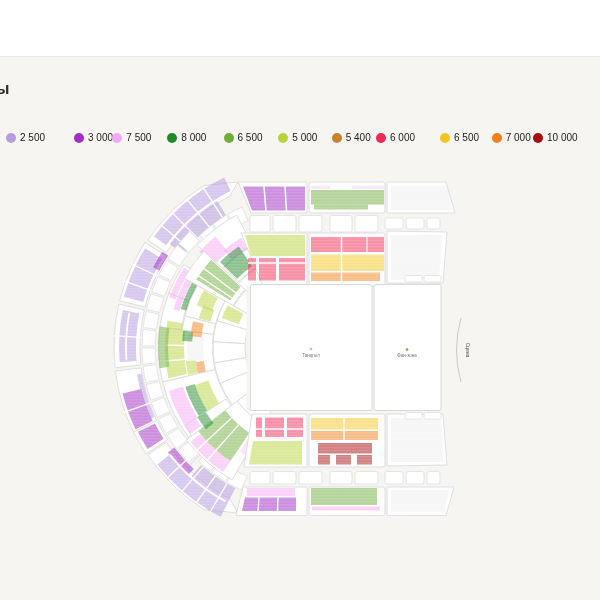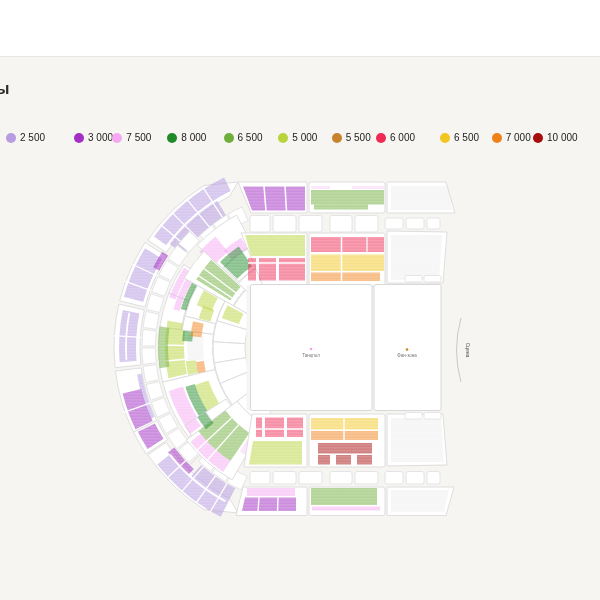--- a/index.html
+++ b/index.html
@@ -22,21 +22,21 @@
 <span class="li" style="left:74px"><span class="dot" style="background:#a32fc4"></span><span class="lt">3 000</span></span>
 
 <span class="li" style="left:112.3px"><span class="dot" style="background:#f6a8f2"></span><span class="lt">7 500</span></span>
 
 <span class="li" style="left:167.3px"><span class="dot" style="background:#1f8a28"></span><span class="lt">8 000</span></span>
 
 <span class="li" style="left:223.5px"><span class="dot" style="background:#6fae3b"></span><span class="lt">6 500</span></span>
 
 <span class="li" style="left:278.3px"><span class="dot" style="background:#b8d43b"></span><span class="lt">5 000</span></span>
 
-<span class="li" style="left:331.7px"><span class="dot" style="background:#c8832e"></span><span class="lt">5 500</span></span>
+<span class="li" style="left:331.7px"><span class="dot" style="background:#c8832e"></span><span class="lt">5 400</span></span>
 
 <span class="li" style="left:376px"><span class="dot" style="background:#ef2a55"></span><span class="lt">6 000</span></span>
 
 <span class="li" style="left:440px"><span class="dot" style="background:#f2c520"></span><span class="lt">6 500</span></span>
 
 <span class="li" style="left:491.7px"><span class="dot" style="background:#f08018"></span><span class="lt">7 000</span></span>
 
 <span class="li" style="left:533px"><span class="dot" style="background:#a80d0d"></span><span class="lt">10 000</span></span>
 </div>
 

